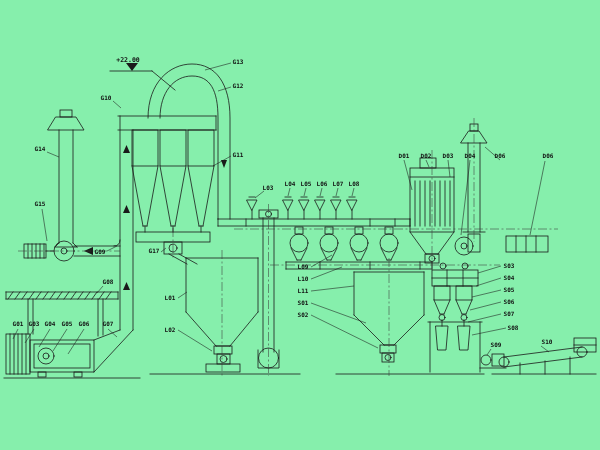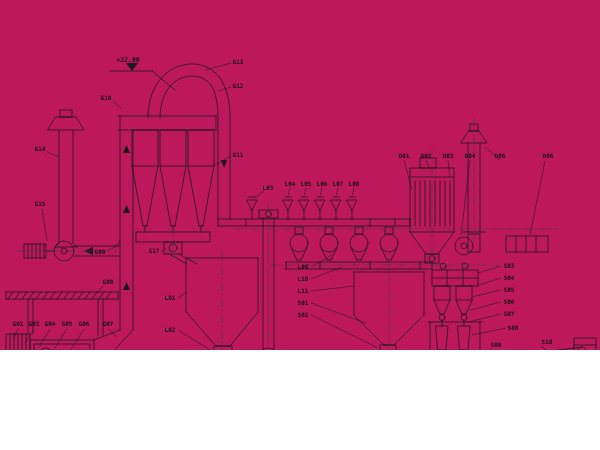--- a/index.html
+++ b/index.html
@@ -1,16 +1,16 @@
 <!DOCTYPE html>
 <html><head>
 <meta charset="utf-8">
 <style>
   html,body{margin:0;padding:0;background:#ffffff;}
-  .canvas{position:relative;width:600px;height:350px;background:#be185d;overflow:hidden;}
+  .canvas{position:relative;width:600px;height:450px;background:#86efac;overflow:hidden;}
   svg{display:block;}
   .art{stroke:#1a1a1a;}
   .art path,.art rect,.art circle,.art polygon,.art line{fill:none;stroke-width:0.8;stroke-linecap:square;}
   .art .fillshape{fill:#1a1a1a;stroke:none;}
   .cl path{stroke:#3a3a3a;stroke-width:0.55;stroke-dasharray:9 2.5 2 2.5;fill:none;}
   .leaders path{stroke:#1a1a1a;stroke-width:0.55;fill:none;}
   .lbl{font-family:"DejaVu Sans Mono",monospace;font-size:6px;font-weight:bold;fill:#111111;text-anchor:middle;}
   .elev{font-family:"DejaVu Sans Mono",monospace;font-size:6.5px;font-weight:bold;fill:#111111;text-anchor:middle;}
 </style>
 </head>

